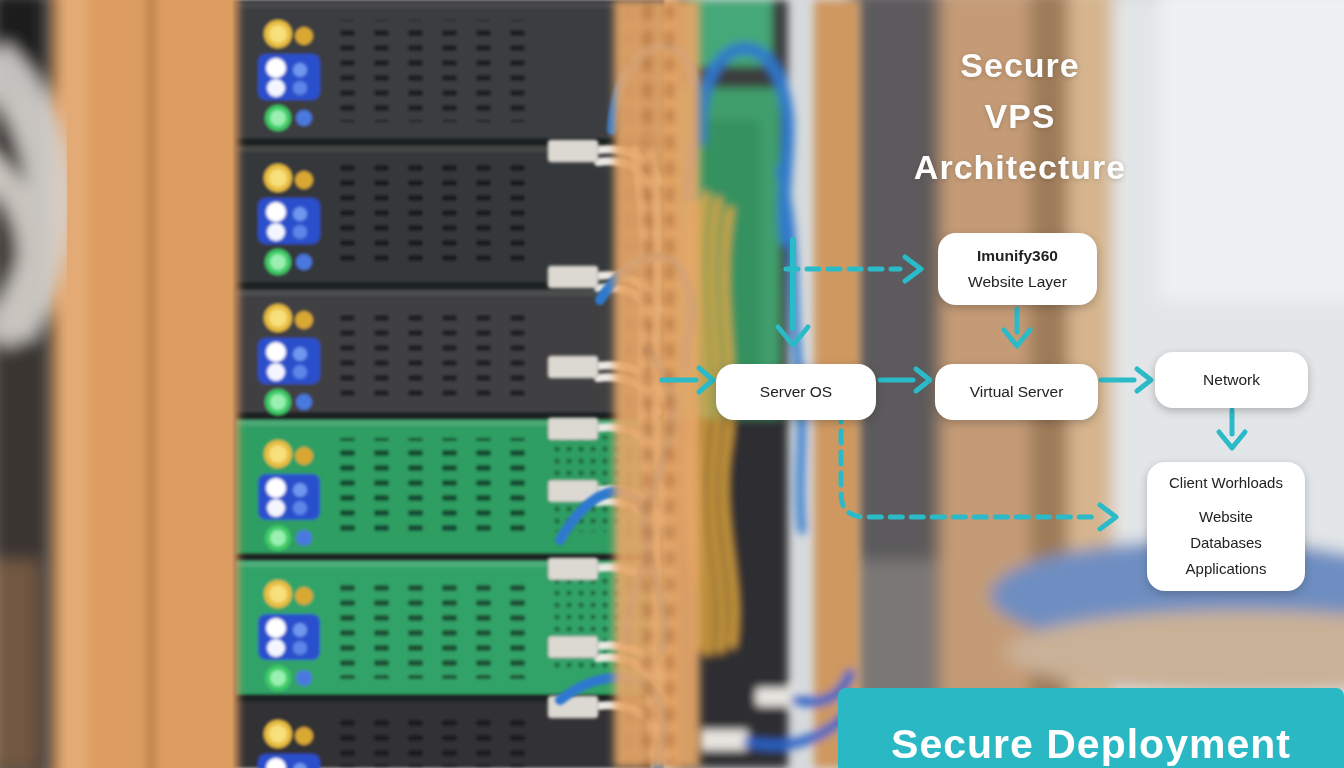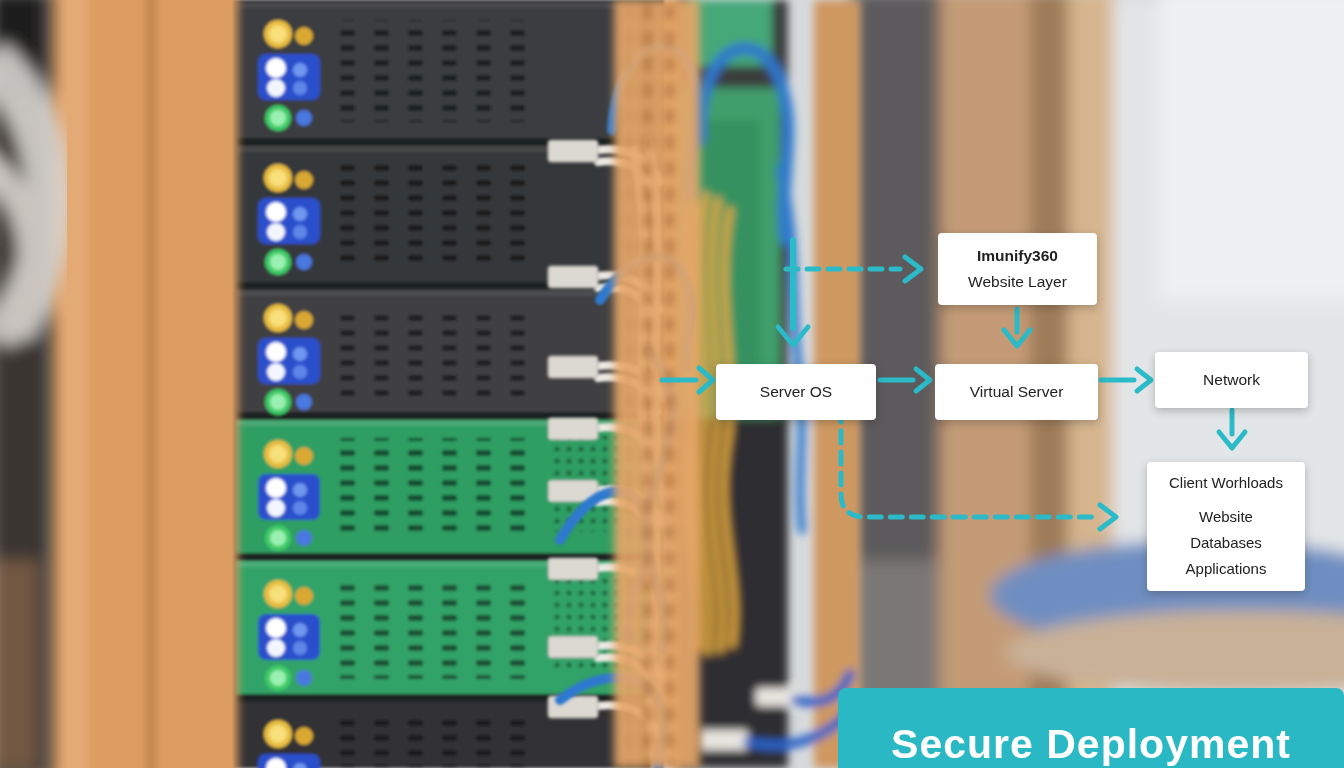--- a/index.html
+++ b/index.html
@@ -14,21 +14,21 @@
   
   .poster-title{
     position:absolute;left:828px;top:40px;width:384px;
     text-align:center;color:#fdfdfd;font-weight:700;font-size:34px;
     line-height:51px;letter-spacing:1px;
     text-shadow:0 1px 4px rgba(60,50,40,.25);
   }
 
   
   .node{
-    position:absolute;background:#fff;border-radius:4px;
+    position:absolute;background:#fff;border-radius:18px;
     box-shadow:0 3px 9px rgba(40,40,40,.28);
     display:flex;flex-direction:column;align-items:center;justify-content:center;
     color:#222;font-size:15.5px;line-height:1.2;text-align:center;
   }
   .node .bold{font-weight:700;margin-bottom:7px;}
   #node-security{left:938px;top:233px;width:159px;height:72px;}
   #node-server-os{left:716px;top:352px;width:160px;height:56px;margin-top:12px;}
   #node-virtual-server{left:935px;top:352px;width:163px;height:56px;margin-top:12px;}
   #node-network{left:1155px;top:352px;width:153px;height:56px;}
   #node-client{left:1147px;top:462px;width:158px;height:129px;justify-content:flex-start;padding-top:12px;}
@@ -220,20 +220,25 @@
 
     <g filter="url(#b8)">
       <rect x="-10" y="-10" width="62" height="790" fill="#3a3533"></rect>
       <rect x="-10" y="-10" width="52" height="110" fill="#1d1d1f"></rect>
       <path d="M -10,60 C 60,120 70,240 10,330" stroke="#d8d4cf" stroke-width="46" fill="none" opacity="0.9"></path>
       <path d="M -20,160 C 40,200 50,280 0,340" stroke="#c9c4be" stroke-width="28" fill="none"></path>
       <rect x="-10" y="560" width="48" height="210" fill="#8a6a48" opacity="0.7"></rect>
     </g>
   </svg>
 
+  <div class="poster-title">
+    <div>Secure</div>
+    <div>VPS</div>
+    <div>Architecture</div>
+  </div>
 
   <svg class="arrows-svg" viewBox="0 0 1344 768" aria-hidden="true">
     <g>
       <path class="arrow-line" d="M 662,380 H 696"></path>
       <path class="arrow-head" d="M 699,368 L 713,380 L 699,392"></path>
     </g>
     <g>
       <path class="arrow-dash" d="M 786,269 H 900"></path>
       <path class="arrow-head" d="M 905,257 L 921,269 L 905,281"></path>
     </g>

